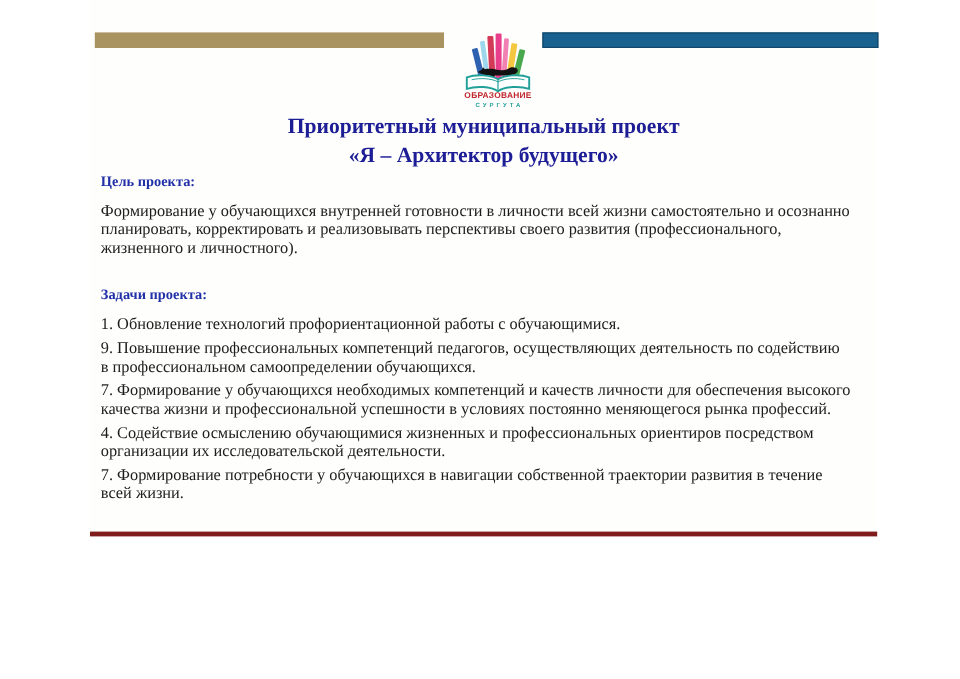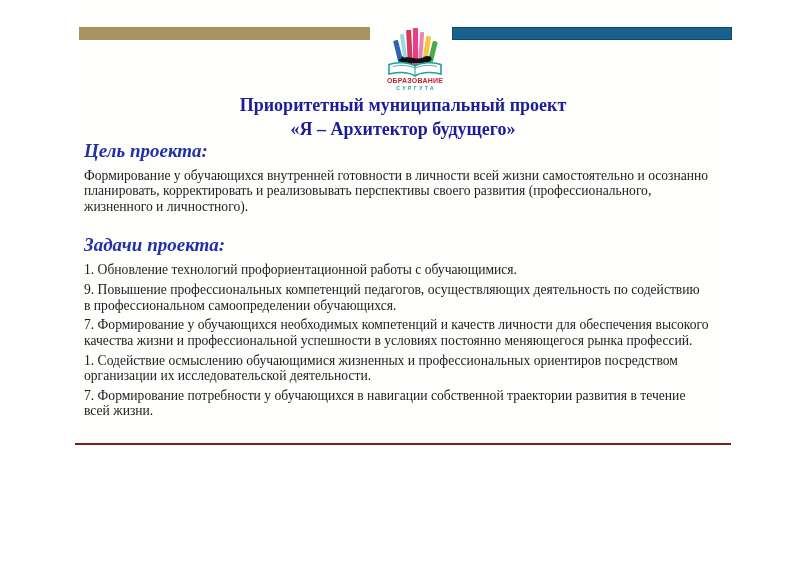--- a/index.html
+++ b/index.html
@@ -1,20 +1,20 @@
 <!DOCTYPE html>
 <html lang="ru" style="--accent-tan: #a89361; --accent-blue: #19618e; --title-color: #1d1d96; --heading-color: #2230a8; --logo-red: #c0272d; --logo-teal: #21a099;"><head>
 <meta charset="utf-8">
 <style>
   html,body{margin:0;padding:0;background:#ffffff;}
   body{width:800px;height:566px;position:relative;overflow:hidden;
        font-family:"Liberation Serif","DejaVu Serif",serif;}
 
   .slide{position:absolute;left:75px;top:0;width:656px;height:443px;
-         background:#fefefd;border-bottom:2px solid #7f1d1d;}
+         background:#fefefd;border-bottom:4px solid #7f1d1d;}
 
   
   .bar{position:absolute;top:27px;height:13px;}
   .bar-left{left:4px;width:291px;background:var(--accent-tan);}
   .bar-right{left:377px;width:278px;background:var(--accent-blue);
              border:1px solid #11486b;height:11px;}
 
   
   .logo{position:absolute;left:308px;top:27px;width:64px;height:64px;}
   .books{position:absolute;left:9px;top:0;width:46px;height:38px;
@@ -36,21 +36,21 @@
            font-family:"Liberation Sans","DejaVu Sans",sans-serif;
            font-weight:bold;font-size:5px;letter-spacing:2.5px;text-indent:2.5px;
            color:var(--logo-teal);}
 
   
   .title{position:absolute;left:0;top:93px;width:656px;text-align:center;
          color:var(--title-color);font-weight:bold;font-size:18px;line-height:24px;}
 
   
   .content{position:absolute;left:9px;top:142px;width:638px;color:#1c1c1c;}
-  .h{font-size:19px;line-height:18px;font-weight:bold;font-style:italic;
+  .h{font-size:12px;line-height:18px;font-weight:bold;
      color:var(--heading-color);margin:0;}
   .goal-h{margin-bottom:8px;}
   .tasks-h{margin-top:22px;margin-bottom:8px;}
   .body-text{font-size:13.6px;line-height:15.4px;margin:0;white-space:pre-line;}
   .task{margin-bottom:4.5px;}
 </style>
 </head>
 <body>
 
 <div class="slide">
@@ -91,20 +91,20 @@
 планировать, корректировать и реализовывать перспективы своего развития (профессионального,
 жизненного и личностного).</p>
 
     <h2 class="h tasks-h">Задачи проекта:</h2>
     <div>
       <p class="body-text task">1. Обновление технологий профориентационной работы с обучающимися.</p>
       <p class="body-text task">9. Повышение профессиональных компетенций педагогов, осуществляющих деятельность по содействию
 в профессиональном самоопределении обучающихся.</p>
       <p class="body-text task">7. Формирование у обучающихся необходимых компетенций и качеств личности для обеспечения высокого
 качества жизни и профессиональной успешности в условиях постоянно меняющегося рынка профессий.</p>
-      <p class="body-text task">1. Содействие осмыслению обучающимися жизненных и профессиональных ориентиров посредством
+      <p class="body-text task">4. Содействие осмыслению обучающимися жизненных и профессиональных ориентиров посредством
 организации их исследовательской деятельности.</p>
       <p class="body-text task">7. Формирование потребности у обучающихся в навигации собственной траектории развития в течение
 всей жизни.</p>
     </div>
   </div>
 
 </div>
 
 </body></html>

